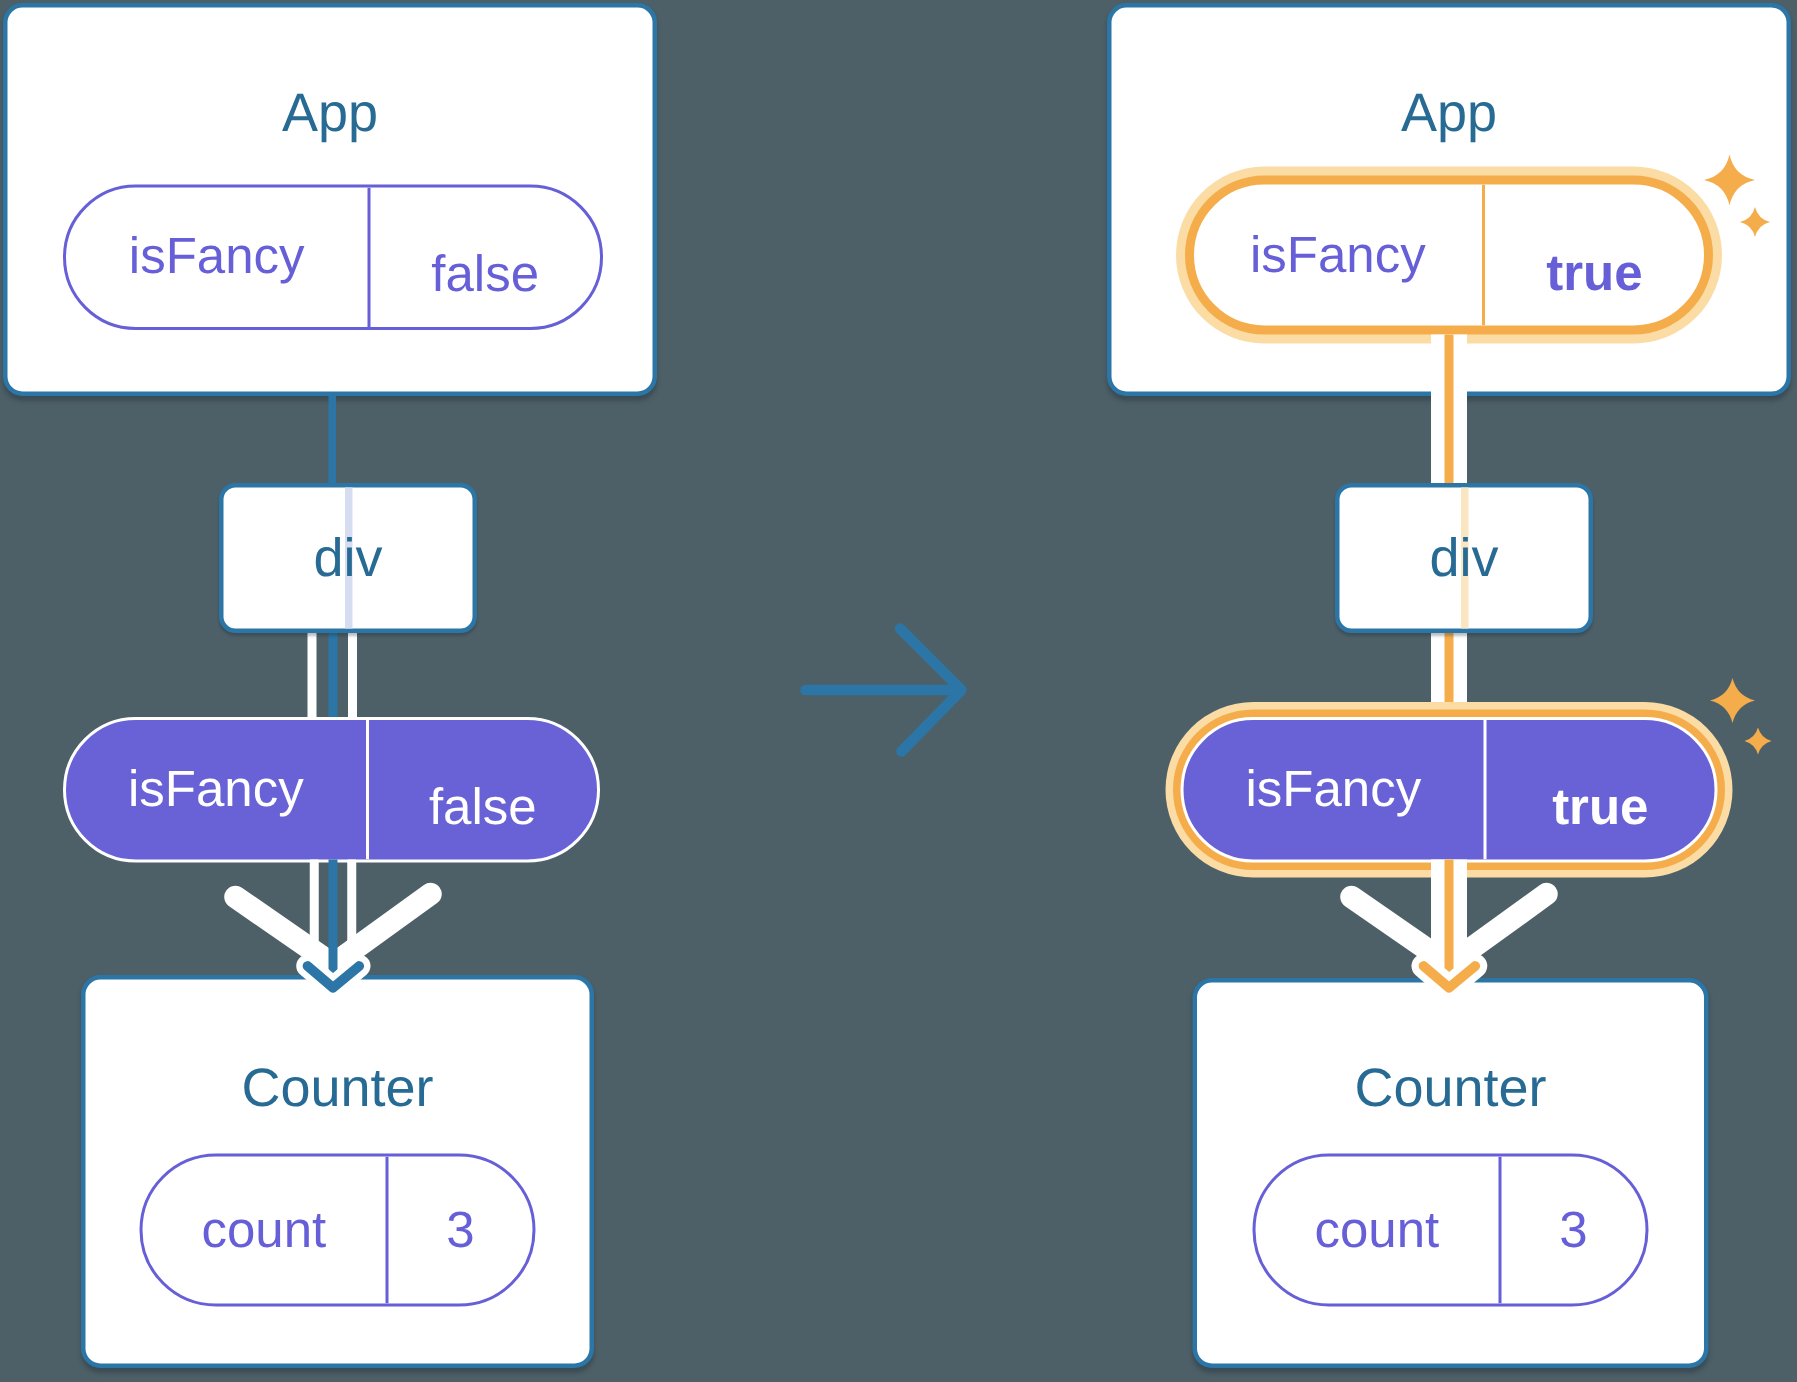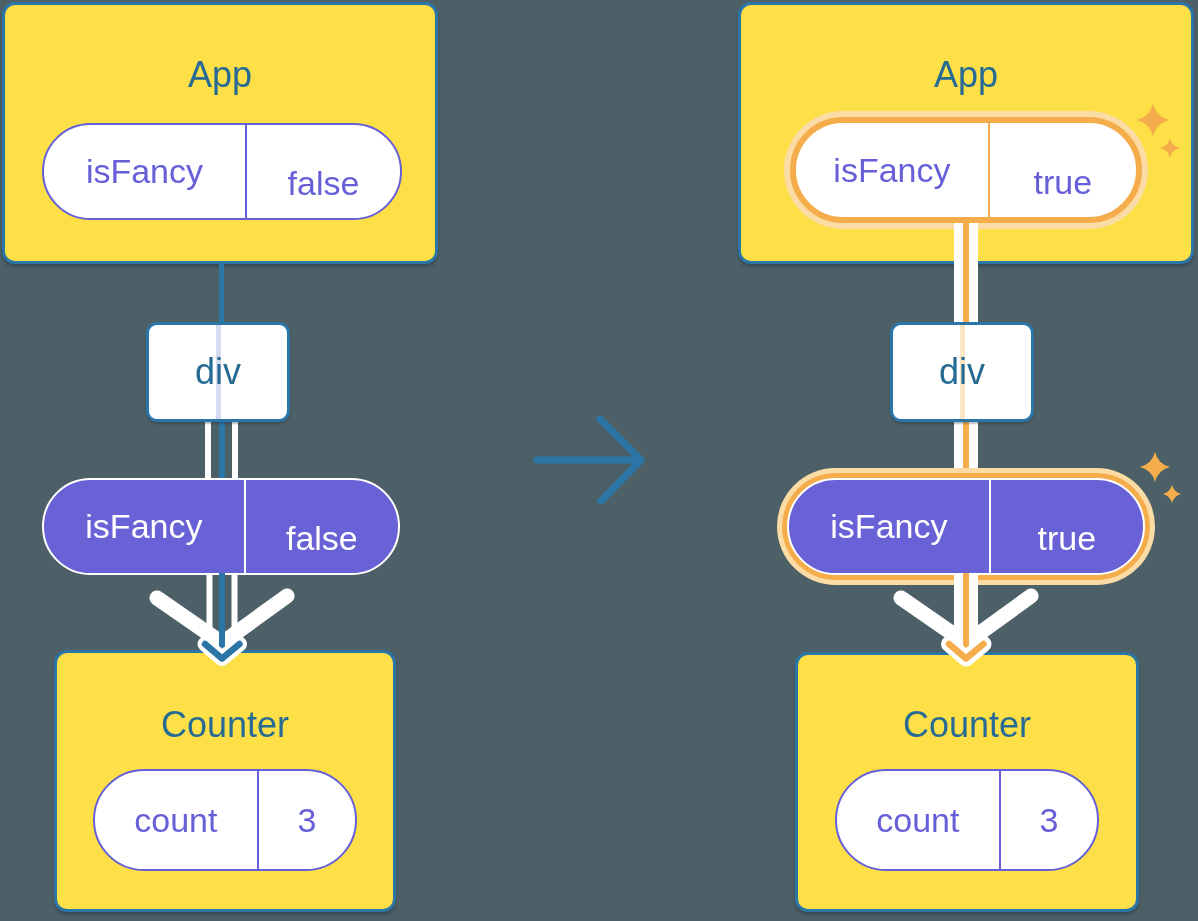--- a/index.html
+++ b/index.html
@@ -4,21 +4,21 @@
 <style>
   html,body{margin:0;padding:0;background:var(--background,#4E6067);}
   *{box-sizing:border-box;}
   .canvas{
     position:relative;width:1198px;height:921px;overflow:hidden;
     background:var(--background,#4E6067);
     font-family:"Liberation Sans","DejaVu Sans",sans-serif;
   }
   
   .card{
-    position:absolute;background:#fde047;
+    position:absolute;background:#ffffff;
     border:3px solid var(--card-border,#2B76A6);
     border-radius:13px;z-index:1;
     box-shadow:0 3px 3px rgba(22,38,48,.35);
   }
   .card-title{
     position:absolute;left:0;right:0;text-align:center;
     font-size:36px;font-weight:500;line-height:1;
     color:var(--title-text,#276B94);
   }
   
@@ -39,26 +39,26 @@
   .pill-solid .key{border-right:2px solid #fff;}
   .pill-hl{
     border:6px solid var(--orange,#F5AD4B);
     background:#fff;color:var(--purple-text,#665FD8);
     box-shadow:0 0 0 6px var(--orange-light,#FBDCA4);
   }
   .pill-hl .key{border-right:2px solid var(--orange,#F5AD4B);}
   .pill-hl-solid{
     box-shadow:0 0 0 5px var(--orange,#F5AD4B),0 0 0 10px var(--orange-light,#FBDCA4);
   }
-  .val-bold{font-weight:400;}
+  .val-bold{font-weight:700;}
   .cell-key-app{width:57%;}  .cell-val-app{width:43%;margin-top:24px;}
   .cell-key-cnt{width:63%;}  .cell-val-cnt{width:37%;}
   
   .node-box{
-    position:absolute;width:144px;height:100px;background:#fff;
+    position:absolute;width:172px;height:100px;background:#fff;
     border:3px solid var(--card-border,#2B76A6);border-radius:11px;
     display:flex;align-items:center;justify-content:center;z-index:3;
     box-shadow:0 2px 2px rgba(22,38,48,.3);
   }
   .node-box .label{
     position:relative;z-index:2;font-size:36px;font-weight:500;
     color:var(--title-text,#276B94);
   }
   .inner-trace{position:absolute;top:0;bottom:0;left:50%;width:5px;margin-left:-2.5px;z-index:1;}
   .trace-blue{background:var(--faint-blue,#D7DDF1);}

